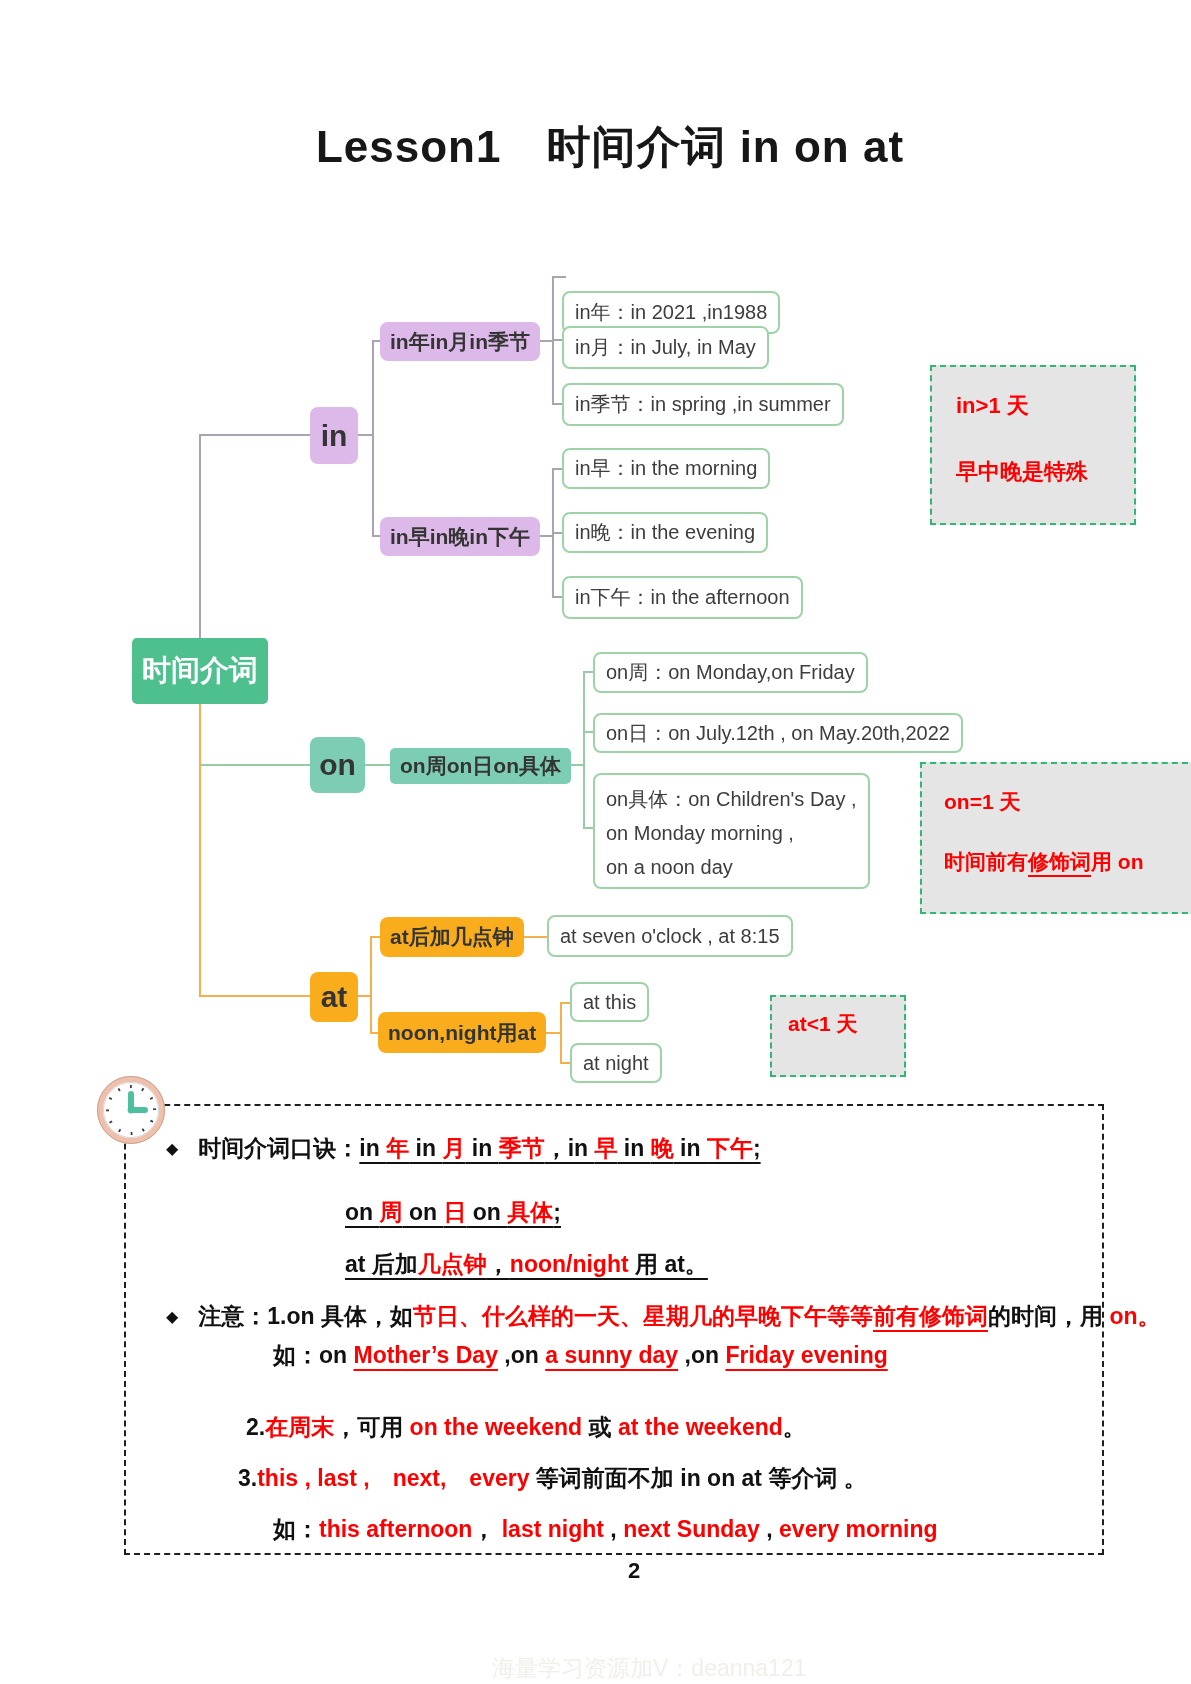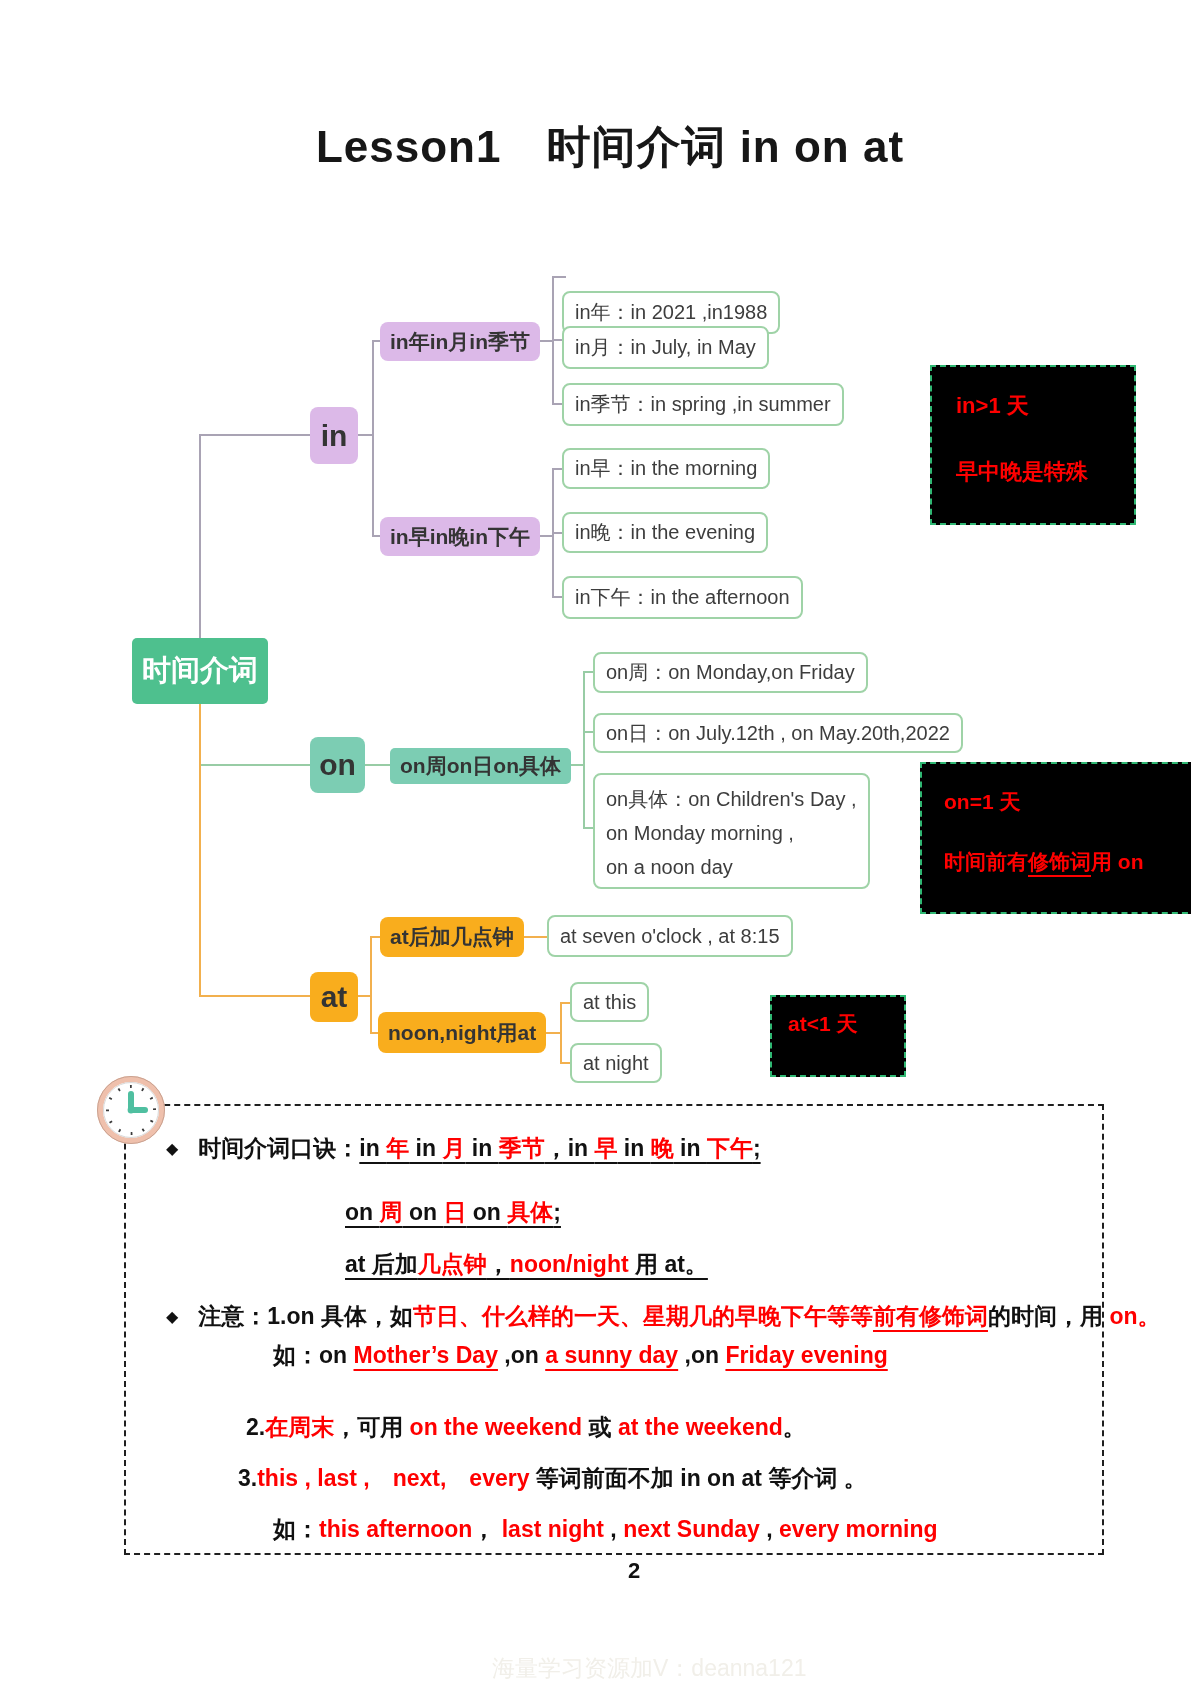--- a/index.html
+++ b/index.html
@@ -26,21 +26,21 @@
   
   .hline,.vline{position:absolute;z-index:1;}
   .hline{height:2px;}
   .vline{width:2px;}
   .c-in{background:#A9A3B4;}
   .c-on{background:#98CCA5;}
   .c-at{background:#F2B04E;}
 
   
   .gnote{position:absolute;border:2px dashed #2FB873;color:#FF0000;font-weight:bold;
-         z-index:2;background:#000000;}
+         z-index:2;background:#e5e5e5;}
   .gnote div{white-space:nowrap;}
 
   
   .bigbox{position:absolute;left:124px;top:1104px;width:976px;height:447px;
           border:2px dashed #1f1f1f;z-index:1;}
   .nline{position:absolute;white-space:nowrap;font-size:23px;font-weight:bold;color:#111;z-index:3;}
   .bullet{font-size:16px;margin-right:20px;position:relative;top:-2px;}
   .uwrap{color:#111;text-decoration:underline;text-decoration-thickness:2px;text-underline-offset:6px;}
   .k{color:#111;}
   .r{color:#FF0000;}

